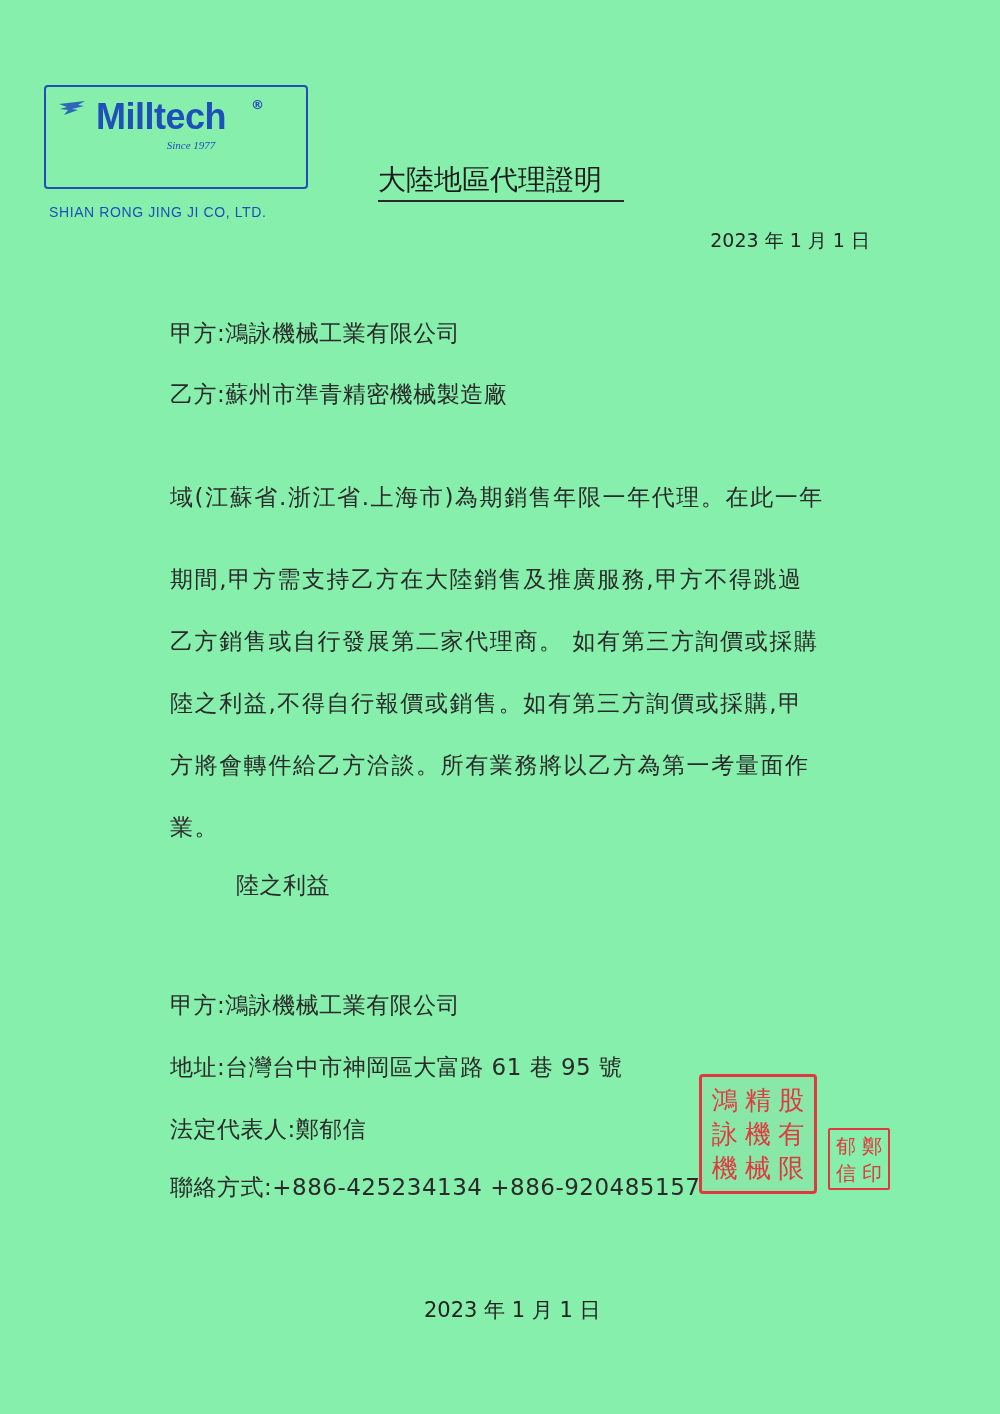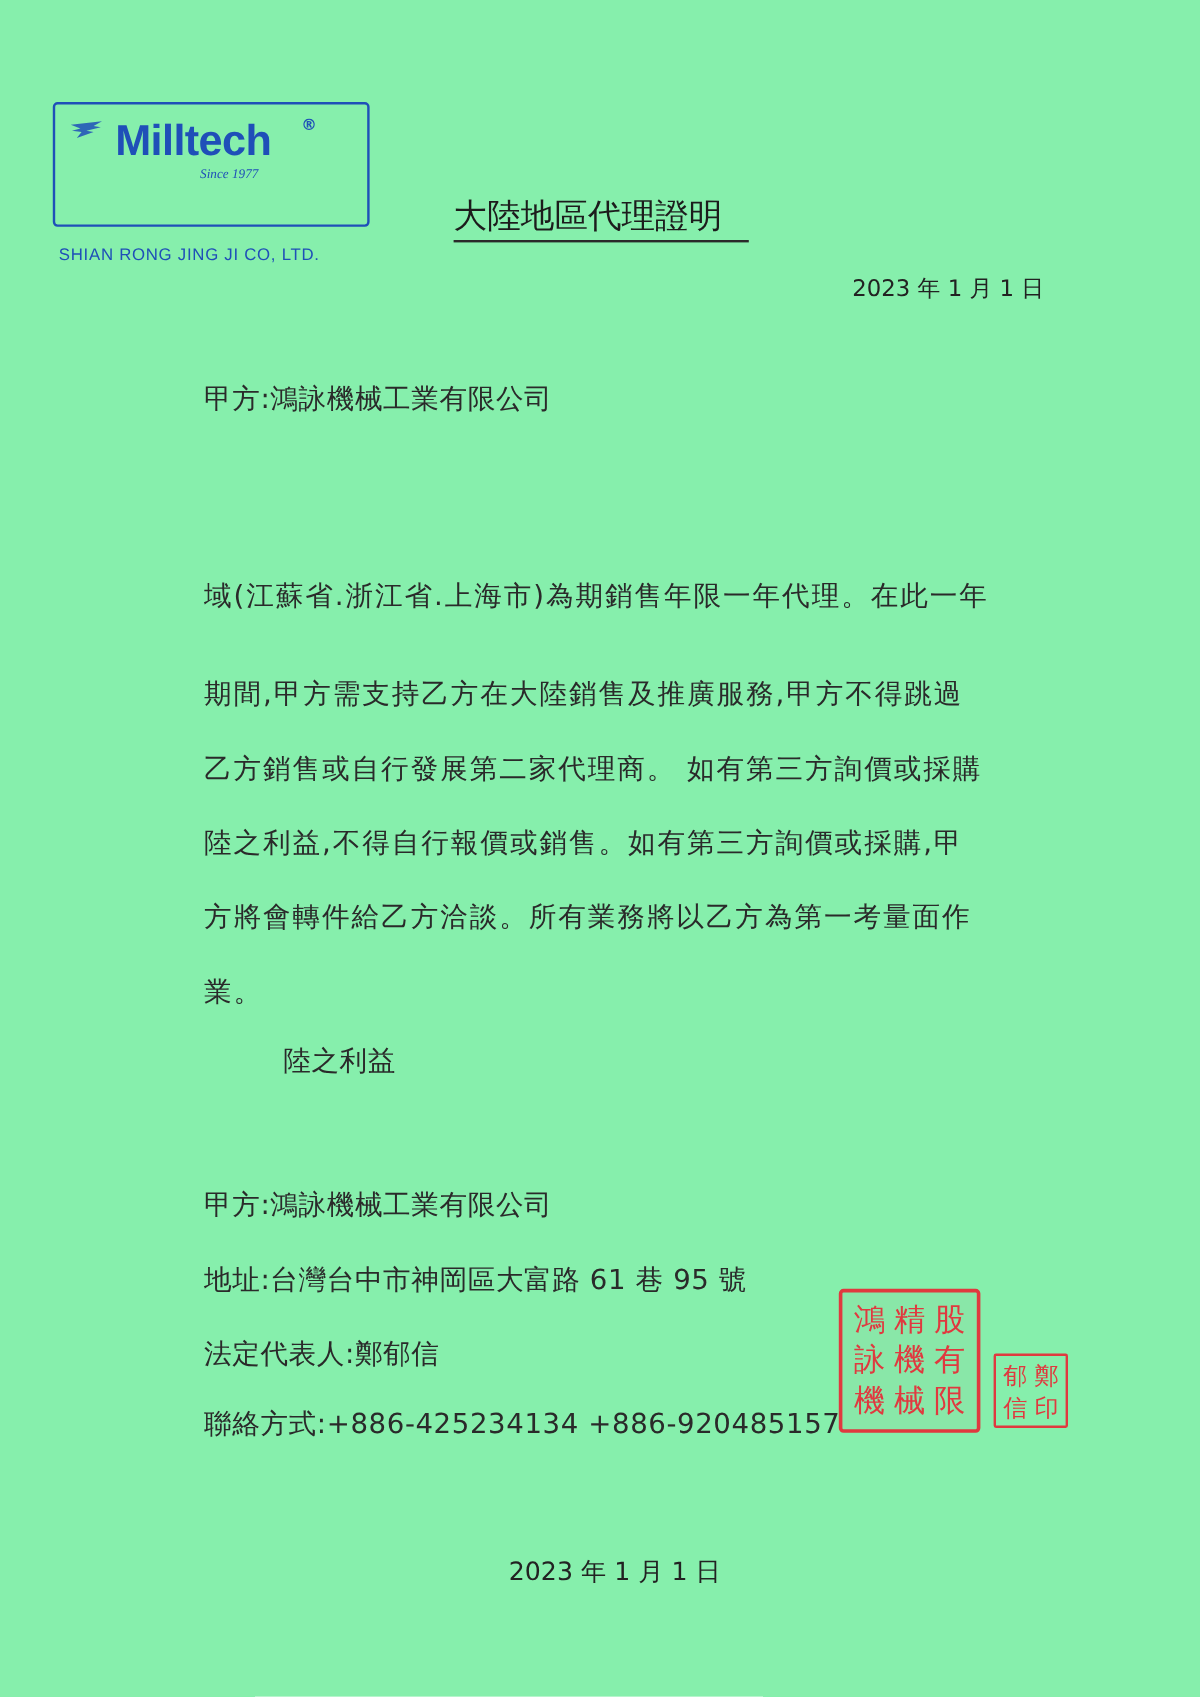--- a/index.html
+++ b/index.html
@@ -49,20 +49,21 @@
     <div class="logo-brand">Milltech</div>
     <div class="logo-reg">®</div>
     <div class="logo-since">Since 1977</div>
     <div class="logo-company">SHIAN RONG JING JI CO, LTD.</div>
   </div>
 
   <div class="title">大陸地區代理證明</div>
   <div class="date-top">2023 年 1 月 1 日</div>
 
   <div class="line" style="top:318px">甲方:鴻詠機械工業有限公司</div>
+  <div class="line" style="top:379px">乙方:蘇州市準青精密機械製造廠</div>
 
   <div class="line body-line" style="top:482px">域(江蘇省.浙江省.上海市)為期銷售年限一年代理。在此一年</div>
   <div class="line body-line" style="top:564px">期間,甲方需支持乙方在大陸銷售及推廣服務,甲方不得跳過</div>
   <div class="line body-line" style="top:626px">乙方銷售或自行發展第二家代理商。 如有第三方詢價或採購</div>
   <div class="line body-line" style="top:688px">陸之利益,不得自行報價或銷售。如有第三方詢價或採購,甲</div>
   <div class="line body-line" style="top:750px">方將會轉件給乙方洽談。所有業務將以乙方為第一考量面作</div>
   <div class="line body-line" style="top:812px">業。</div>
 
   <div class="line" style="top:870px; left:236px">陸之利益</div>
 

